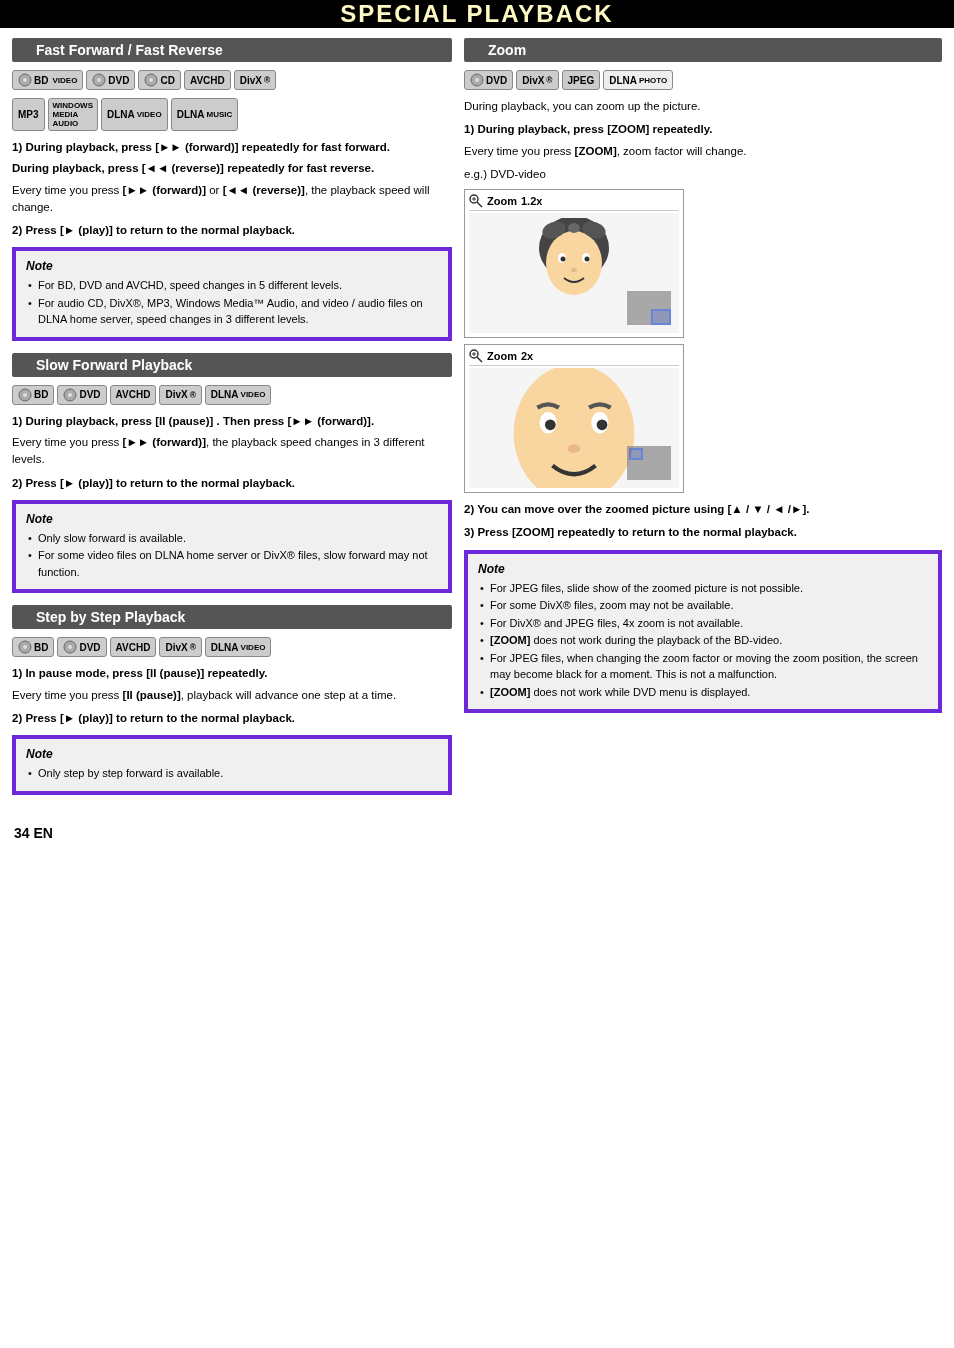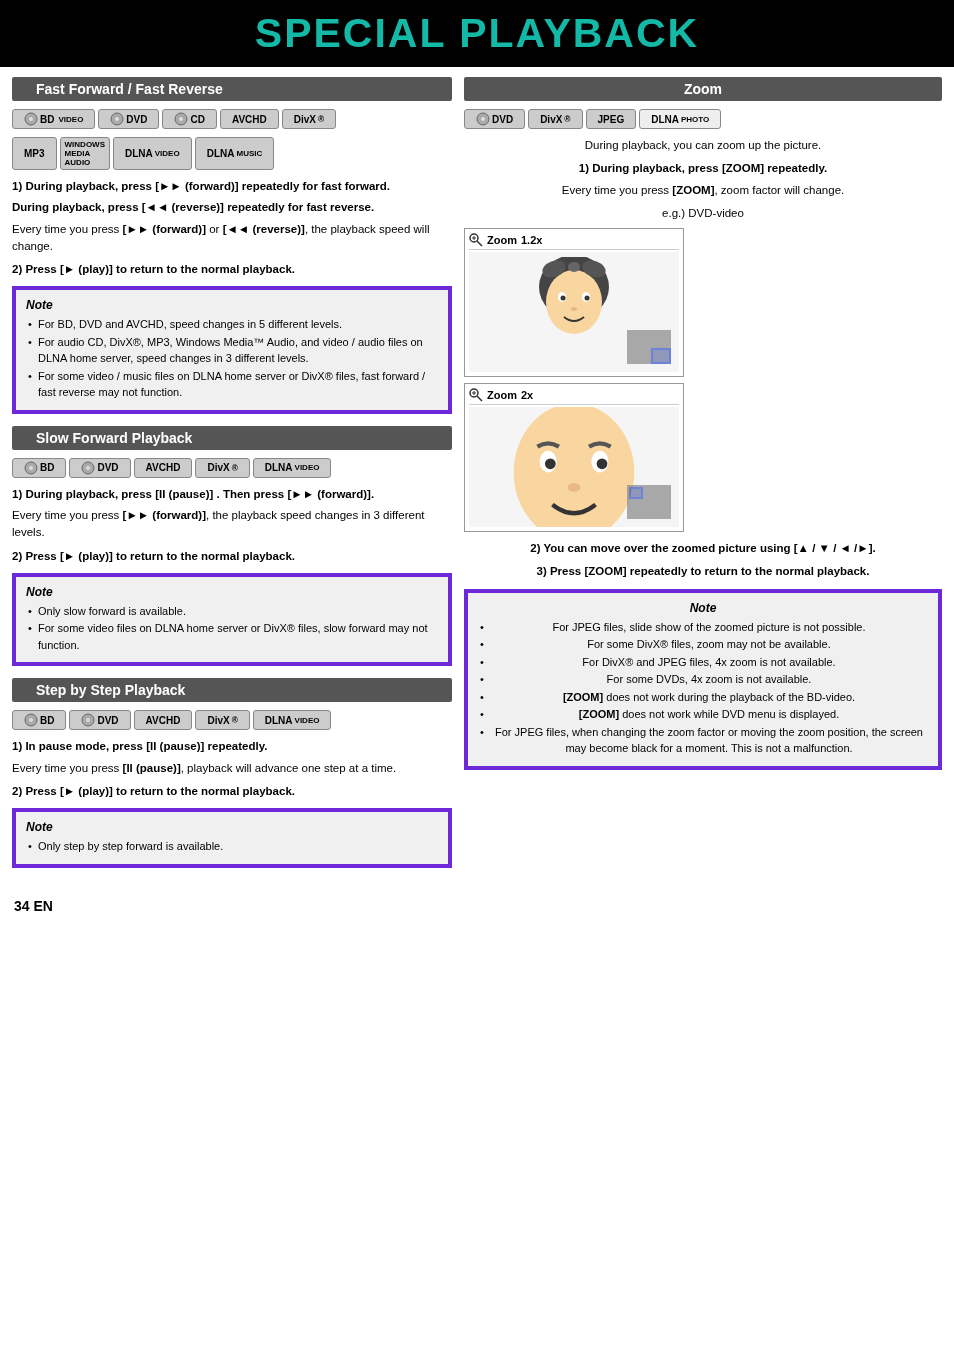--- a/index.html
+++ b/index.html
@@ -6,39 +6,38 @@
     body {
       font-family: Arial, Helvetica, sans-serif;
       font-size: 12px;
       background: #fff;
       width: 954px;
       min-height: 1348px;
       color: #000;
     }
     .page-title {
       background: #000;
-      color: #14b8a6;
+      color: #fef9c3;
       text-align: center;
-      font-size: 41px;
+      font-size: 24px;
       font-weight: 900;
-      padding: 10px 0;
+      padding: 0 0;
       letter-spacing: 2px;
     }
     .main-layout {
       display: flex;
       padding: 10px 12px;
       gap: 12px;
     }
     .left-col {
       flex: 0 0 440px;
       width: 440px;
     }
     .right-col {
       flex: 1;
-      text-align: center;
     }
     .section-header {
       background: #555;
       color: #fff;
       font-size: 14px;
       font-weight: bold;
       padding: 4px 24px;
       margin-bottom: 8px;
       border-radius: 2px;
     }
@@ -47,21 +46,21 @@
       flex-wrap: wrap;
       gap: 3px;
       margin-bottom: 8px;
     }
     .badge {
       display: inline-flex;
       align-items: center;
       justify-content: center;
       font-size: 10px;
       font-weight: bold;
-      padding: 2px 11px;
+      padding: 2px 5px;
       border-radius: 3px;
       border: 1.5px solid #999;
       gap: 2px;
     }
     .badge-bd { background: #ccc; border-color: #888; color: #000; }
     .badge-dvd { background: #ccc; border-color: #888; color: #000; }
     .badge-cd { background: #ccc; border-color: #888; color: #000; }
     .badge-avchd { background: #ccc; border-color: #888; color: #000; }
     .badge-divx { background: #ccc; border-color: #888; color: #000; }
     .badge-mp3 { background: #ccc; border-color: #888; color: #000; }
@@ -199,21 +198,20 @@
       </div>
       <div class="content-text">
         <p><span class="bold">2)  Press [► (play)] to return to the normal playback.</span></p>
       </div>
 
       <div class="note-box">
         <div class="note-title">Note</div>
         <ul>
           <li>For BD, DVD and AVCHD, speed changes in 5 different levels.</li>
           <li>For audio CD, DivX®, MP3, Windows Media™ Audio, and video / audio files on DLNA home server, speed changes in 3 different levels.</li>
-          <li>For some video / music files on DLNA home server or DivX® files,  fast forward / fast reverse may not function.</li>
         </ul>
       </div>
     </div>
 
     <div class="section-block">
       <div class="section-header">Slow Forward Playback</div>
 
       <div class="badge-row">
         <span class="badge badge-bd">
           <svg class="disc-icon" viewBox="0 0 14 14">
@@ -400,24 +398,23 @@
       <div class="content-text">
         <p><span class="bold">3)  Press [ZOOM] repeatedly to return to the normal playback.</span></p>
       </div>
 
       <div class="note-box">
         <div class="note-title">Note</div>
         <ul>
           <li>For JPEG files, slide show of the zoomed picture is not possible.</li>
           <li>For some DivX® files, zoom may not be available.</li>
           <li>For DivX® and JPEG files, 4x zoom is not available.</li>
-          <li>For some DVDs, 4x zoom is not available.</li>
           <li><span class="bold">[ZOOM]</span> does not work during the playback of the BD-video.</li>
+          <li>For JPEG files, when changing the zoom factor or moving the zoom position, the screen may become black for a moment. This is not a malfunction.</li>
           <li><span class="bold">[ZOOM]</span> does not work while DVD menu is displayed.</li>
-          <li>For JPEG files, when changing the zoom factor or moving the zoom position, the screen may become black for a moment. This is not a malfunction.</li>
         </ul>
       </div>
 
     </div>
   </div>
 </div>
 
 <div class="page-footer">34    EN</div>
 
 </body></html>

